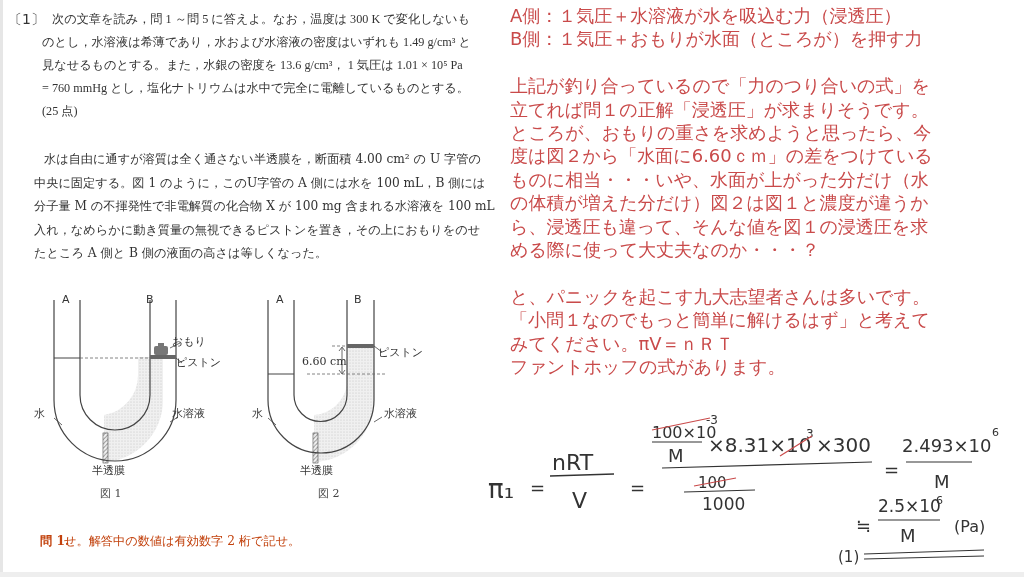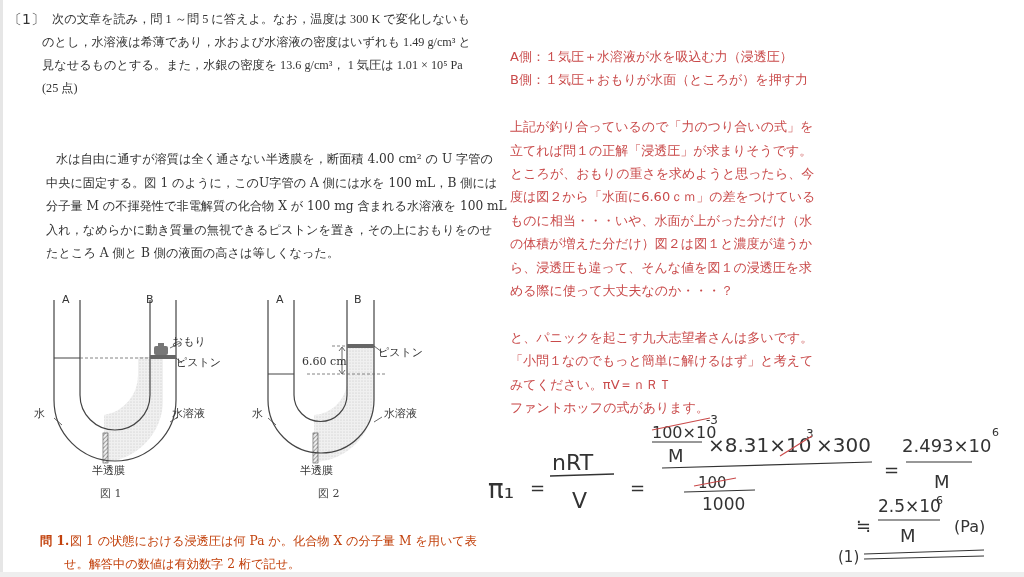--- a/index.html
+++ b/index.html
@@ -4,48 +4,49 @@
 <style>
   html, body { margin:0; padding:0; }
   body { width:1024px; height:577px; background:#ffffff; position:relative; overflow:hidden;
          font-family:"DejaVu Serif", serif; }
   .leftbar { position:absolute; left:0; top:0; width:3px; height:572px; background:#e6e6e6; }
   .bottombar { position:absolute; left:0; top:572px; width:1024px; height:5px; background:#eeeeee; }
   .problem { position:absolute; left:8px; top:8px; width:460px; color:#333; font-size:12.2px; line-height:23px; }
   .problem .num { position:absolute; left:0; top:0; font-family:"DejaVu Sans", sans-serif; font-size:14px; }
   .problem .line { white-space:nowrap; padding-left:34px;font-family:Liberation Serif, serif; }
   .problem .line.first { padding-left:44px; }
-  .para2 { position:absolute; left:12px; top:148px; color:#333; font-size:12.2px; line-height:23.5px; }
+  .para2 { position:absolute; left:0; top:148px; color:#333; font-size:12.2px; line-height:23.5px; }
   .para2 .line { white-space:nowrap; padding-left:34px; }
   .para2 .line.first { padding-left:44px; }
   .q1 { position:absolute; left:8px; top:530px; color:#c2410c; font-size:12.2px; line-height:23px; }
   .q1 .line { white-space:nowrap; padding-left:32px; }
   .q1 .line.indent { padding-left:56px; }
   .q1 .bold { font-weight:bold; }
   .fig { position:absolute; }
   .fig svg { display:block; }
   .figlabel { position:absolute; font-family:"DejaVu Sans", sans-serif; font-size:11px; color:#333; white-space:nowrap; }
   .figcap { position:absolute; font-size:11px; color:#444; white-space:nowrap; }
   .commentary { position:absolute; left:510px; top:4px; width:510px; color:#c94a4a;
-                font-family:"DejaVu Sans", sans-serif; font-size:13px; line-height:23.4px;margin-top:41px; }
+                font-family:"DejaVu Sans", sans-serif; font-size:18px; line-height:23.4px; }
   .commentary .ln { white-space:nowrap; }
   .commentary .gap { height:23.4px; }
   .hw { position:absolute; left:480px; top:412px; }
 </style>
 </head>
 <body>
 
 <div class="leftbar"></div>
 <div class="bottombar"></div>
 
 <div class="problem">
   <span class="num">〔1〕</span>
   <div class="line first">次の文章を読み，問 1 ～問 5 に答えよ。なお，温度は 300 K で変化しないも</div>
   <div class="line">のとし，水溶液は希薄であり，水および水溶液の密度はいずれも 1.49 g/cm³ と</div>
   <div class="line">見なせるものとする。また，水銀の密度を 13.6 g/cm³， 1 気圧は 1.01 × 10⁵ Pa</div>
+  <div class="line">= 760 mmHg とし，塩化ナトリウムは水中で完全に電離しているものとする。</div>
   <div class="line">(25 点)</div>
 </div>
 
 <div class="para2">
   <div class="line first">水は自由に通すが溶質は全く通さない半透膜を，断面積 4.00 cm² の U 字管の</div>
   <div class="line">中央に固定する。図 1 のように，このU字管の A 側には水を 100 mL，B 側には</div>
   <div class="line">分子量 M の不揮発性で非電解質の化合物 X が 100 mg 含まれる水溶液を 100 mL</div>
   <div class="line">入れ，なめらかに動き質量の無視できるピストンを置き，その上におもりをのせ</div>
   <div class="line">たところ A 側と B 側の液面の高さは等しくなった。</div>
 </div>
@@ -124,21 +125,20 @@
   <span class="figlabel" style="left:40px; top:65px; font-family:'DejaVu Serif',serif;">6.60 cm</span>
   <span class="figlabel" style="left:-10px; top:116px;">水</span>
   <span class="figlabel" style="left:122px; top:116px;">水溶液</span>
   <span class="figlabel" style="left:38px; top:173px;">半透膜</span>
   <span class="figcap" style="left:56px; top:196px;">図 2</span>
 </div>
 
 <div class="q1">
   <div class="line">
     <span class="bold" style="position:absolute; left:32px;">問 1.</span>
-    <span style="padding-left:30px;">図 1 の状態における浸透圧は何 Pa か。化合物 X の分子量 M を用いて表</span>
   </div>
   <div class="line indent">せ。解答中の数値は有効数字 2 桁で記せ。</div>
 </div>
 
 <div class="commentary">
   <div class="ln">A側：１気圧＋水溶液が水を吸込む力（浸透圧）</div>
   <div class="ln">B側：１気圧＋おもりが水面（ところが）を押す力</div>
   <div class="gap"></div>
   <div class="ln">上記が釣り合っているので「力のつり合いの式」を</div>
   <div class="ln">立てれば問１の正解「浸透圧」が求まりそうです。</div>

